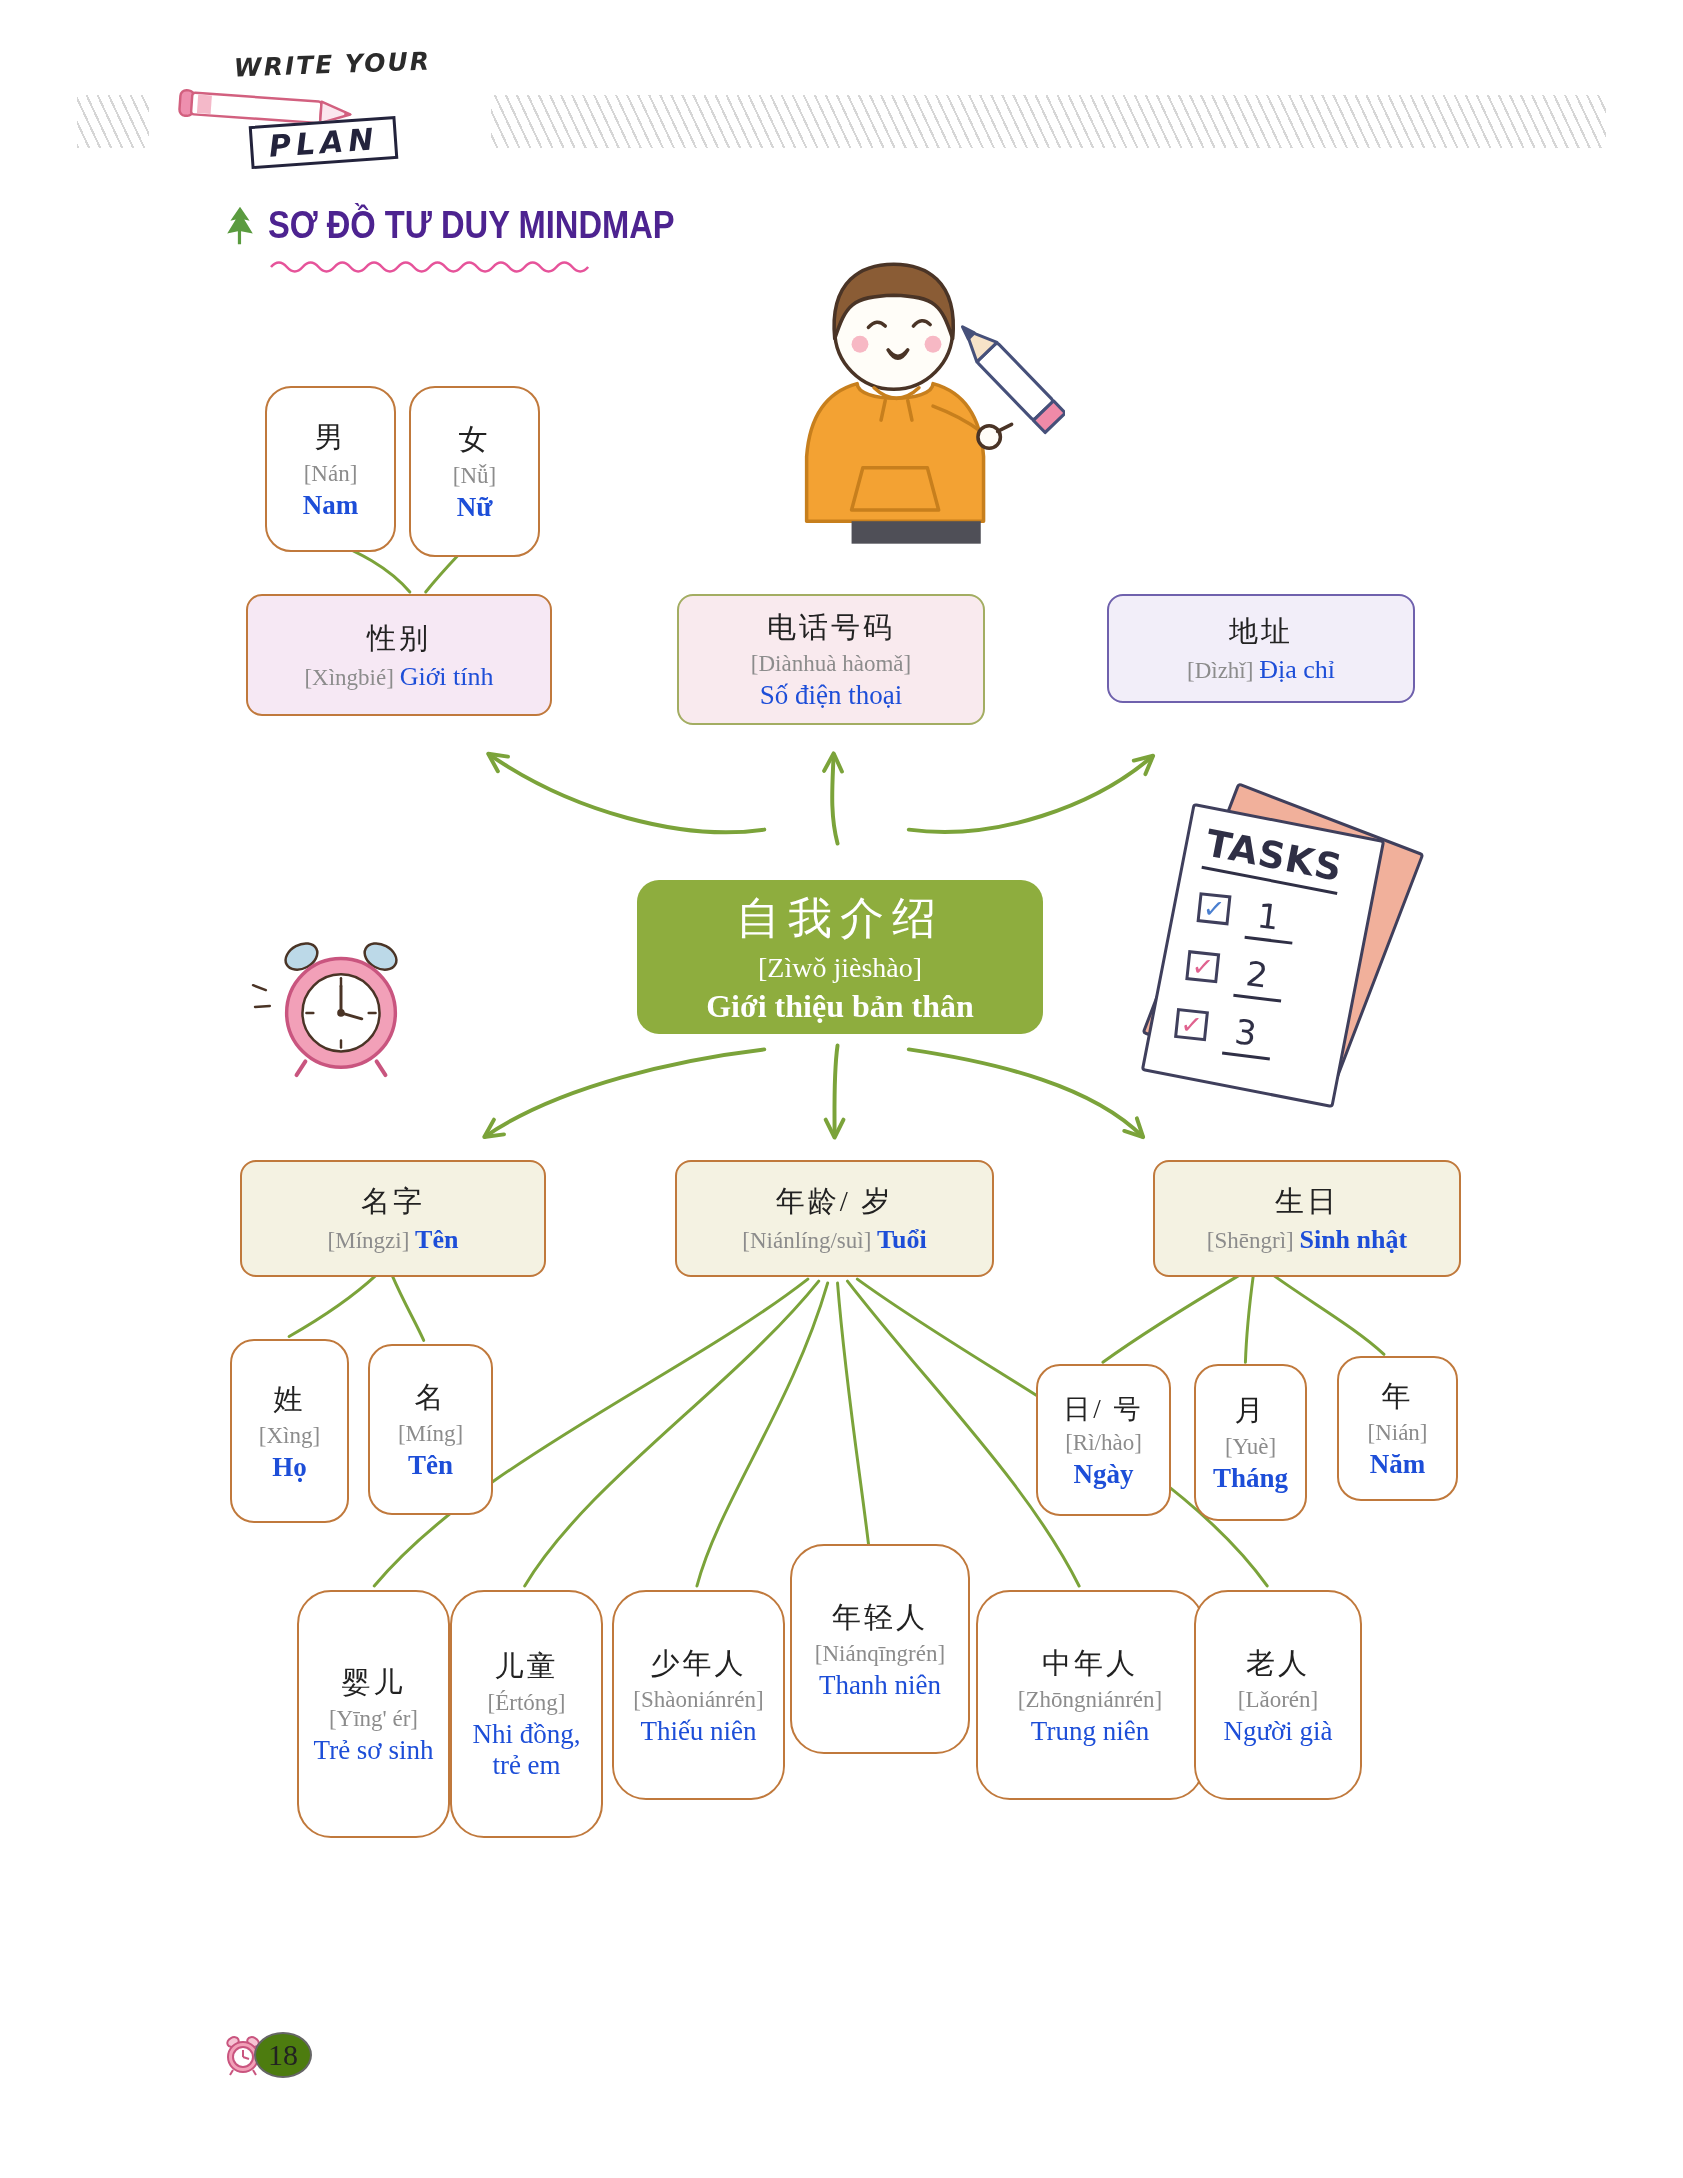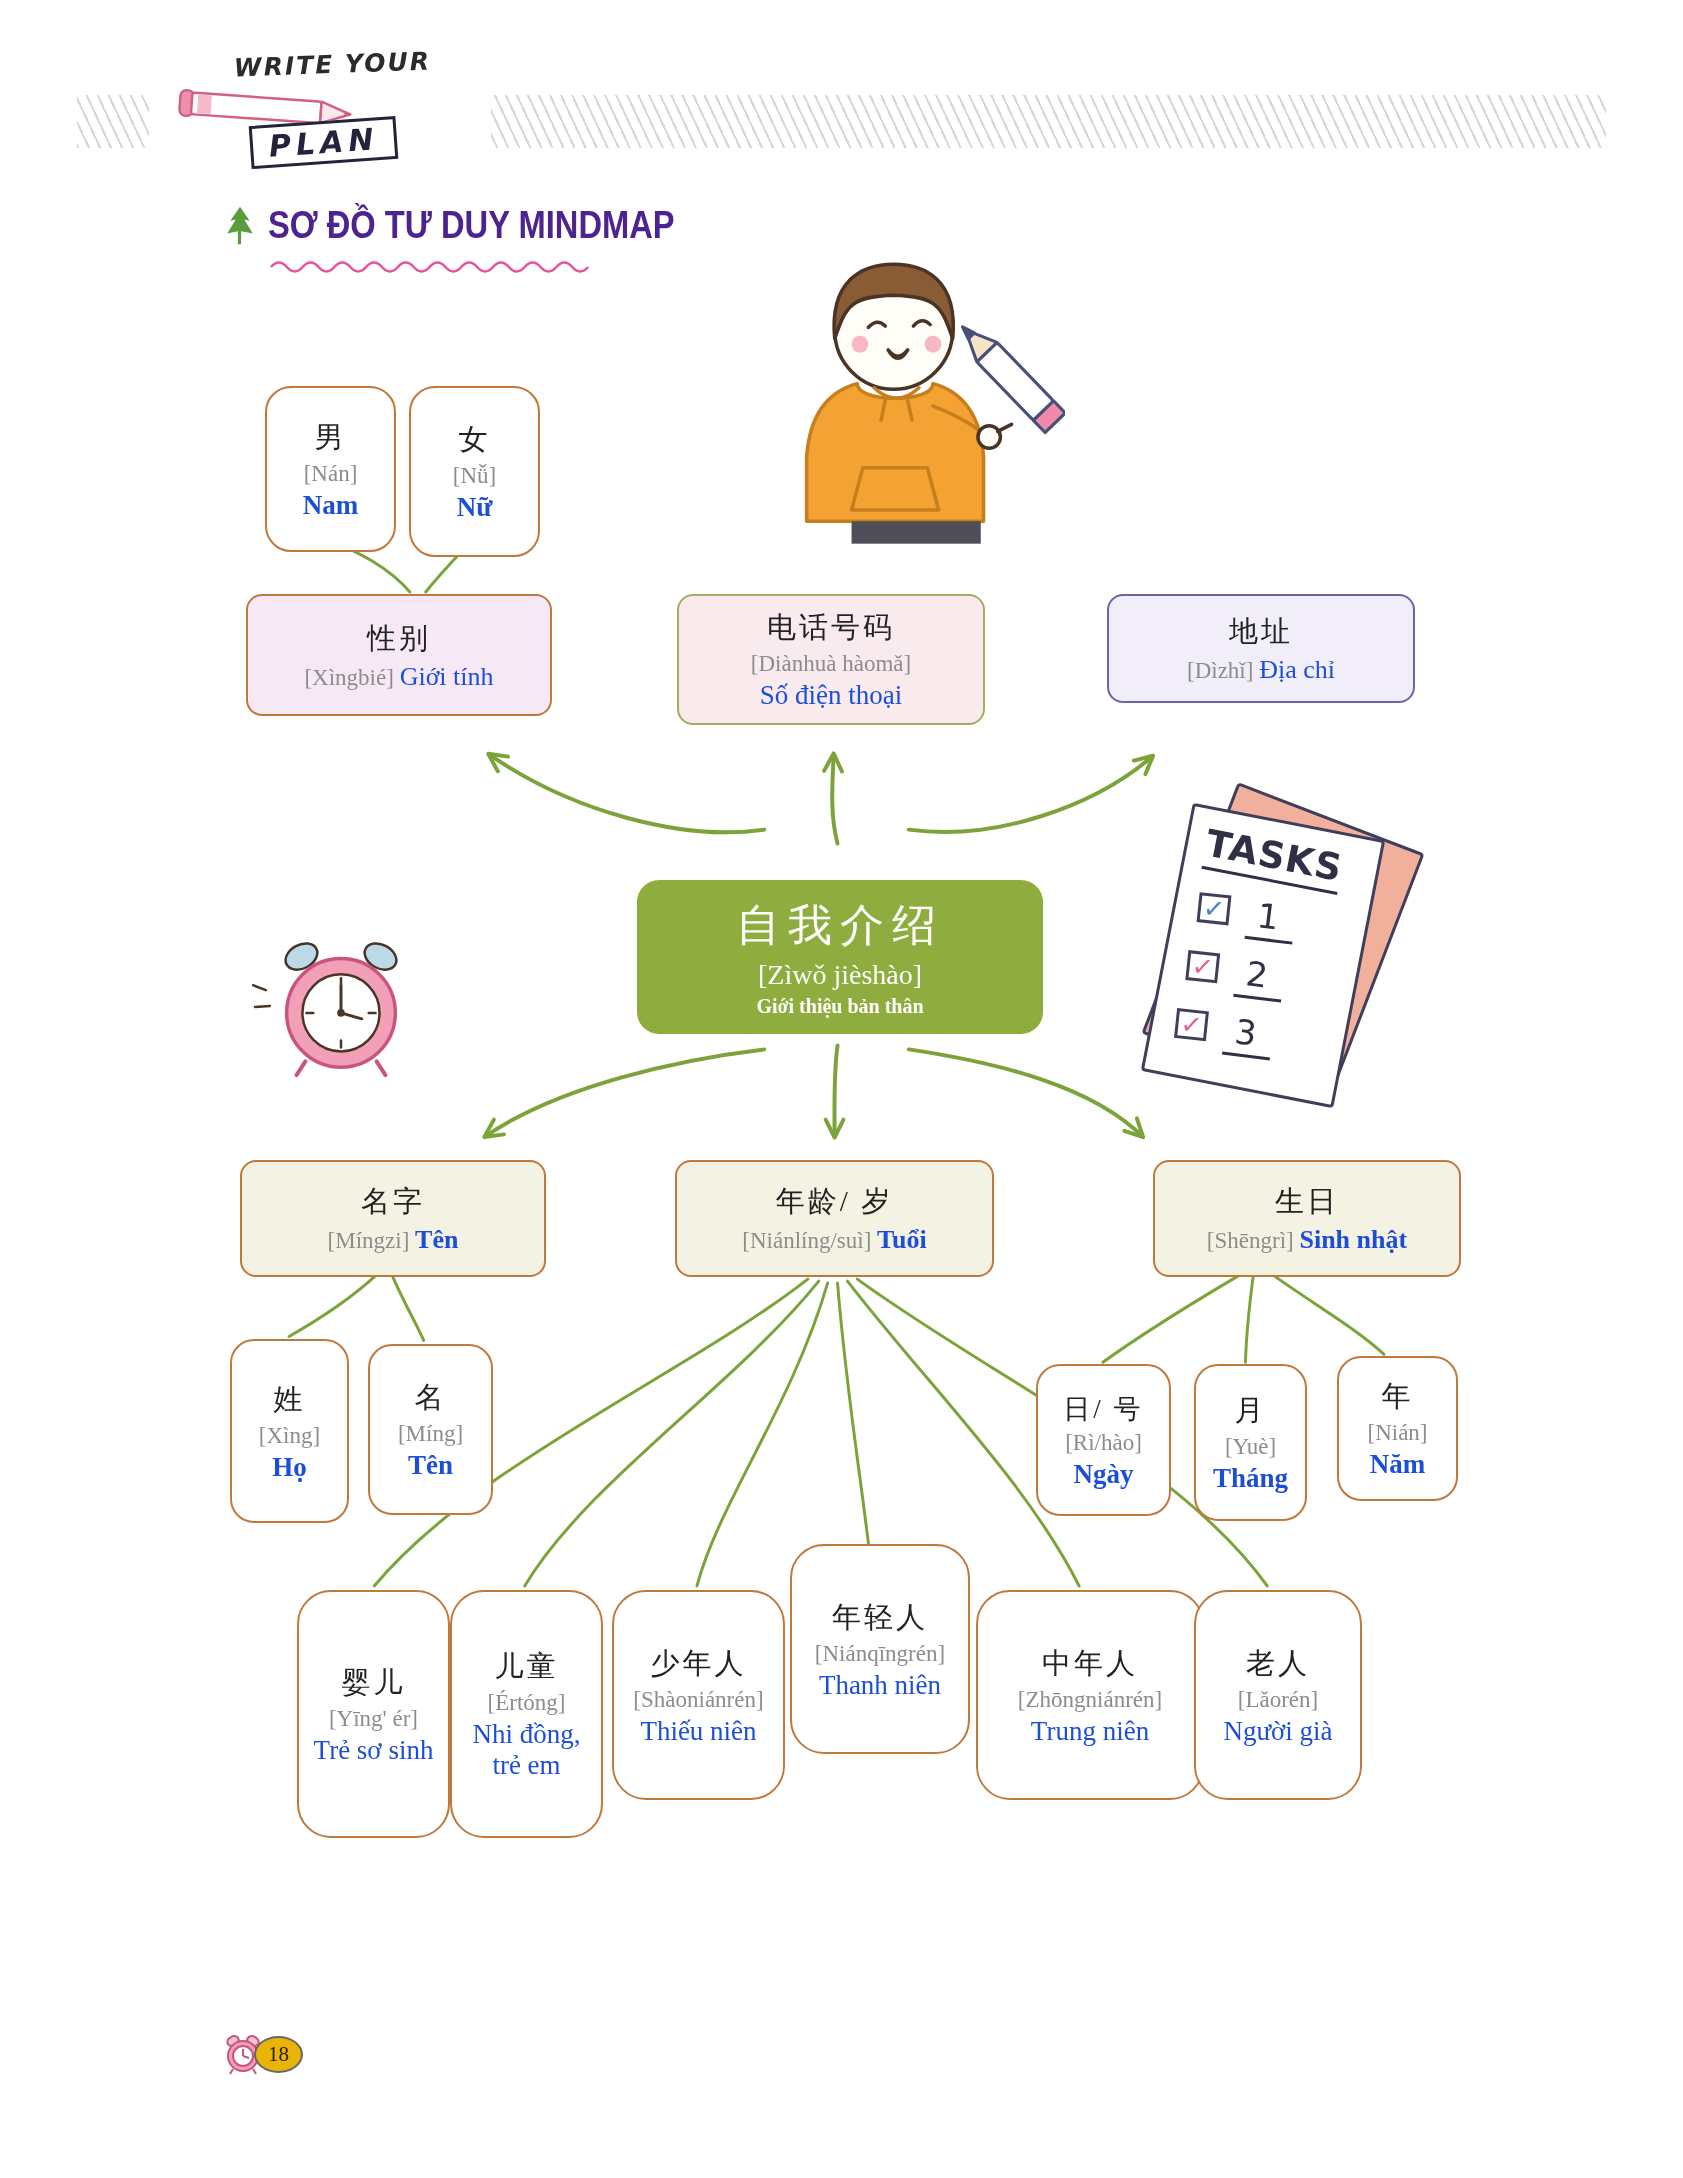--- a/index.html
+++ b/index.html
@@ -38,43 +38,43 @@
   .node-gender{background:#f6e8f4;}
   .node-phone{background:#f9eaee;border-color:#a3ad62;}
   .node-address{background:#f2eef9;border-color:#6f61ad;}
   .node-cream{background:#f4f2e2;}
   .r26{border-radius:26px;} .r24{border-radius:24px;} .r34{border-radius:34px;}
 
   
   .center-node{left:637px;top:880px;width:406px;height:154px;background:#8ead3e;border-radius:22px;row-gap:4px;}
   .center-node .hanzi{color:#fff;font-size:44px;letter-spacing:8px;}
   .center-node .pinyin{color:#fff;font-size:28px;}
-  .center-node .viet{color:#fff;font-size:20px;font-weight:bold;}
+  .center-node .viet{color:#fff;font-size:32px;font-weight:bold;}
 
   
   .tasks-wrap{left:1139px;top:807px;width:277px;height:327px;z-index:2;}
   .tasks-back{position:absolute;left:44px;top:2px;width:194px;height:263px;background:#f1b09b;
     border:3px solid #3f3f5c;border-radius:4px;transform:rotate(21deg);}
   .tasks-front{position:absolute;left:26px;top:12px;width:196px;height:273px;background:#fff;
     border:3.5px solid #3f3f5c;border-radius:4px;transform:rotate(11deg);padding:12px 18px;box-sizing:border-box;}
   .tasks-title{font-family:"DejaVu Sans",sans-serif;font-weight:bold;font-size:37px;color:#2f2f45;
     letter-spacing:1px;border-bottom:3px solid #2f2f45;display:inline-block;padding-bottom:2px;}
   .task-row{display:flex;align-items:center;gap:18px;margin-top:14px;margin-left:4px;}
   .task-check{width:26px;height:24px;border:3px solid #3f3f5c;display:flex;align-items:center;
     justify-content:center;transform:rotate(-5deg);font-family:"DejaVu Sans",sans-serif;
     font-weight:bold;font-size:26px;line-height:0;}
   .task-check.blue{color:#4a7fd0;}
   .task-check.pink{color:#e0628f;}
   .task-num{font-family:"DejaVu Sans",sans-serif;font-size:34px;color:#2f2f45;
     border-bottom:3px solid #2f2f45;padding:0 16px 2px 10px;transform:rotate(-4deg);}
 
   
   .pagenum-wrap{left:220px;top:2032px;display:flex;align-items:center;z-index:2;}
-  .pagenum{font-size:21px;color:#222;border:2px solid #666;border-radius:50%;
-    padding:4px 12px;background:#eab308;margin-left:-12px;}
+  .pagenum{font-size:30px;color:#222;border:2px solid #666;border-radius:50%;
+    padding:4px 12px;background:#4d7c0f;margin-left:-12px;}
 </style>
 </head>
 <body>
 
 <div class="page">
 
   <div class="abs stripes"></div>
 
   <div class="abs logo">
     <div class="logo-line1">WRITE YOUR</div>

